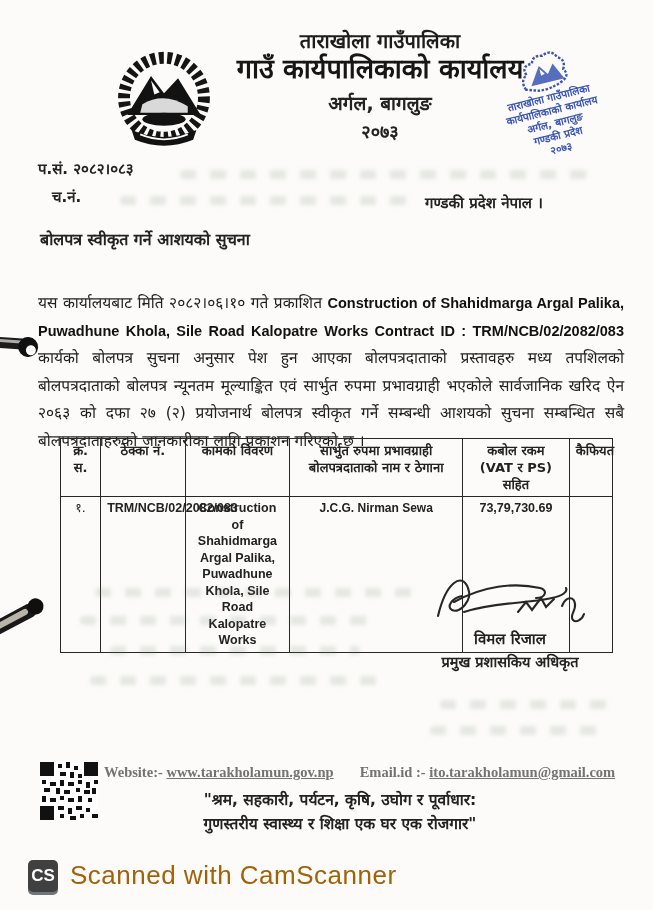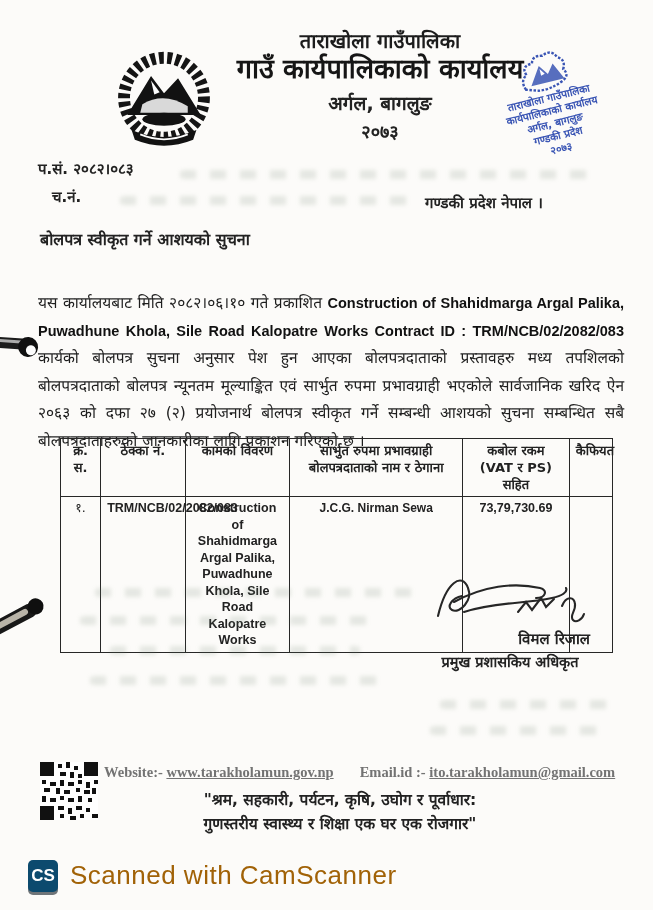--- a/index.html
+++ b/index.html
@@ -43,35 +43,35 @@
   table.bid th, table.bid td{border:1.6px solid #272727;vertical-align:top;
             padding:3px 6px;text-align:center;}
   table.bid th{font-size:13px;font-weight:bold;line-height:17px;}
   table.bid td{font-size:12.5px;line-height:16.5px;height:120px;}
   td.lat, th .lat{font-family:"Liberation Sans", sans-serif;font-weight:bold;}
   .col-sn{width:40px;} .col-con{width:84px;} .col-work{width:104px;}
   .col-bidder{width:172px;} .col-amt{width:106px;} .col-rem{width:43px;}
 
   
   .sig-squiggle{left:428px;top:568px;}
-  .sig-name{left:430px;top:628px;width:160px;text-align:right;font-size:15px;font-weight:bold;}
+  .sig-name{left:430px;top:628px;width:160px;text-align:center;font-size:15px;font-weight:bold;}
   .sig-desig{left:410px;top:651px;width:200px;text-align:center;font-size:14.5px;font-weight:bold;}
 
   
   .qr{left:40px;top:762px;}
   .site-line{left:104px;top:764px;width:540px;font-family:"Liberation Serif", serif;
              font-weight:bold;font-size:14.5px;color:#737373;}
   .site-line .lbl{text-decoration:none;}
   .site-line .url{text-decoration:underline;}
   .gap{display:inline-block;width:26px;}
   .slogan1{left:60px;top:788px;width:560px;text-align:center;font-size:15.5px;font-weight:bold;}
   .slogan2{left:60px;top:812px;width:560px;text-align:center;font-size:15.5px;font-weight:bold;}
 
   
-  .cs-badge{left:28px;top:860px;width:30px;height:32px;background:#0c4a6e;border-radius:5px;
+  .cs-badge{left:28px;top:860px;width:30px;height:32px;background:#404040;border-radius:5px;
             color:#fff;font-family:"Liberation Sans", sans-serif;font-weight:bold;font-size:17px;
             display:flex;align-items:center;justify-content:center;
             box-shadow:0 3px 0 #6f7579;}
   .cs-text{left:70px;top:860px;font-family:"Liberation Sans", sans-serif;font-size:26px;
            color:#a16207;letter-spacing:.5px;}
 
   
   .bleed{position:absolute;height:9px;border-radius:4px;filter:blur(2px);
          background:repeating-linear-gradient(90deg, rgba(110,130,110,.16) 0 16px, rgba(0,0,0,0) 16px 30px);}
 </style>

